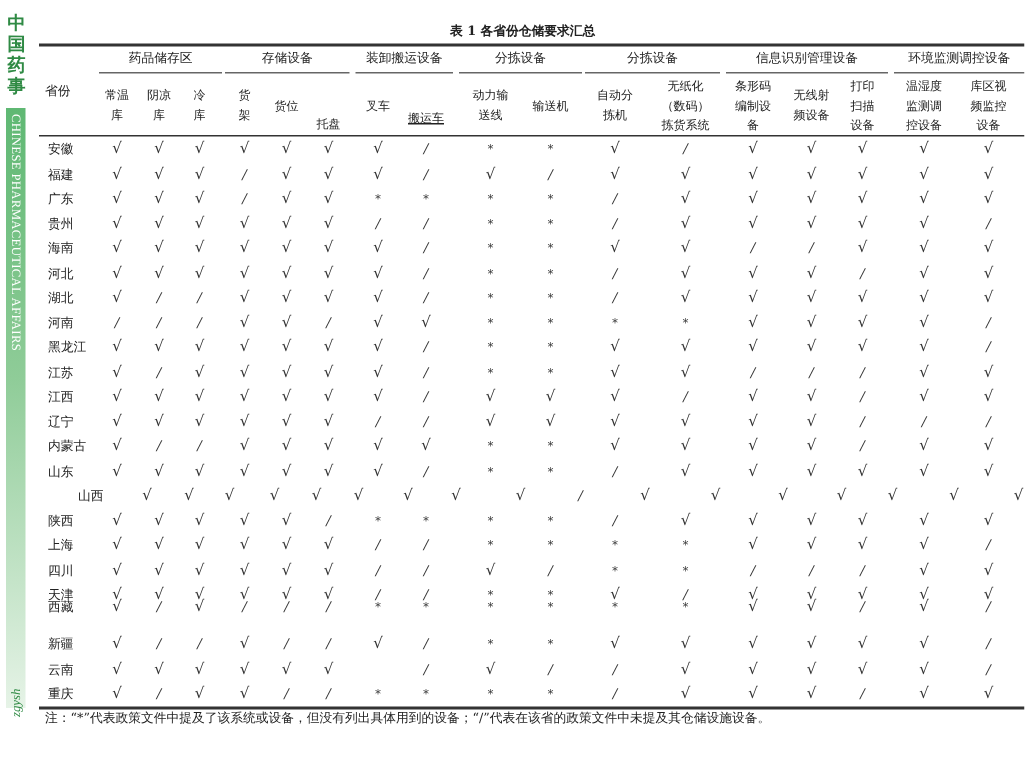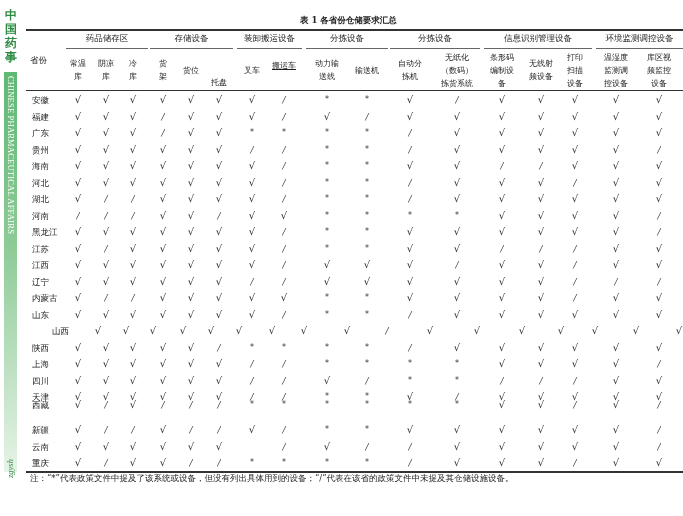--- a/index.html
+++ b/index.html
@@ -75,21 +75,21 @@
 库</div>
     <div class="sub" style="left: 81px; width: 50px; top: 57px; white-space: pre-line; text-align: center;">阴凉
 库</div>
     <div class="sub" style="left: 108px; width: 50px; top: 57px; white-space: pre-line;">冷
 库</div>
     <div class="sub" style="left: 138px; width: 50px; top: 57px; white-space: pre-line;">货
 架</div>
     <div class="sub" style="left: 166px; width: 50px; top: 63.5px; white-space: pre-line;">货位</div>
     <div class="sub" style="left: 194px; width: 50px; top: 76px; white-space: pre-line;">托盘</div>
     <div class="sub" style="left: 227px; width: 50px; top: 63.5px; white-space: pre-line;">叉车</div>
-    <div class="sub" style="left: 259px; width: 50px; top: 59px; white-space: pre-line; text-decoration: underline;">搬运车</div>
+    <div class="sub" style="left: 259px; width: 50px; top: 72px; white-space: pre-line; text-decoration: underline;">搬运车</div>
     <div class="sub" style="left: 302px; width: 50px; top: 57px; white-space: pre-line;">动力输
 送线</div>
     <div class="sub" style="left: 342px; width: 50px; top: 63.5px; white-space: pre-line;">输送机</div>
     <div class="sub" style="left: 385px; width: 50px; top: 57px; white-space: pre-line;">自动分
 拣机</div>
     <div class="sub" style="left: 432px; width: 50px; top: 50.5px; white-space: pre-line;">无纸化
 （数码）
 拣货系统</div>
     <div class="sub" style="left: 477px; width: 50px; top: 50.5px; white-space: pre-line;">条形码
 编制设

